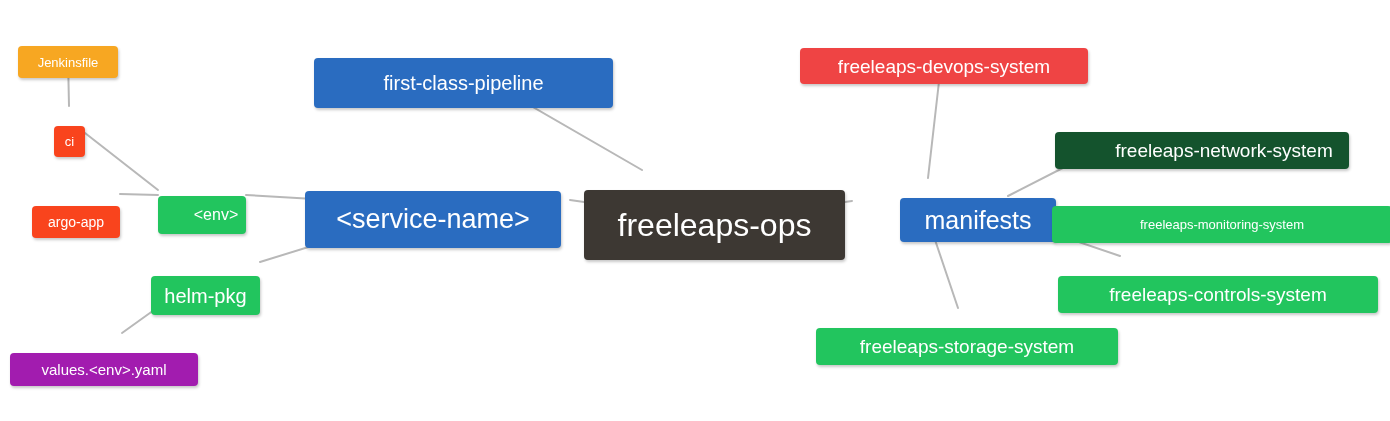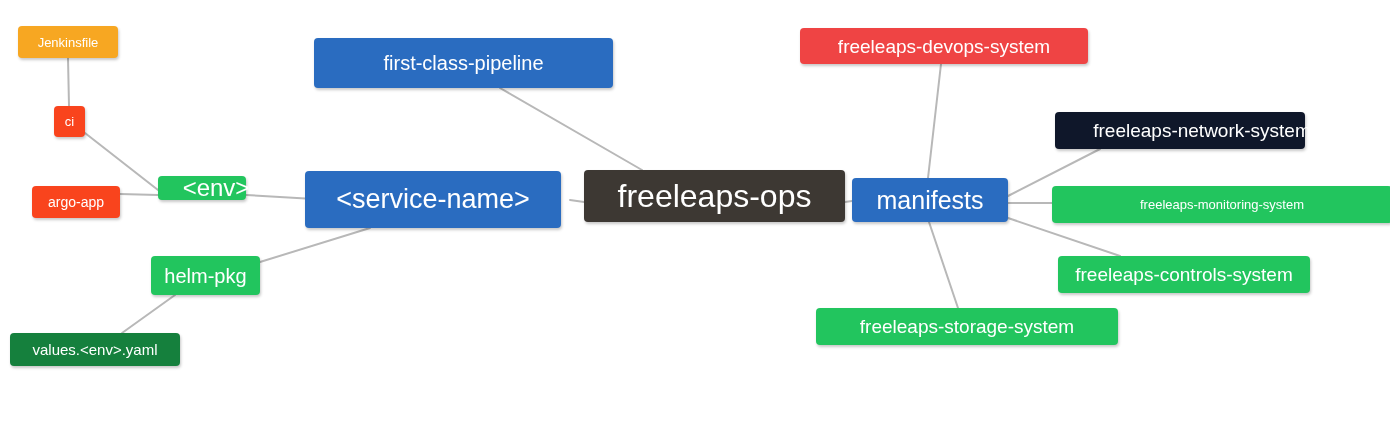--- a/index.html
+++ b/index.html
@@ -14,20 +14,21 @@
   .node{
     position:absolute;
     display:flex;align-items:center;justify-content:center;
     color:#ffffff;
     border-radius:4px;
     box-sizing:border-box;
     white-space:nowrap;
     box-shadow:1px 2px 3px rgba(0,0,0,0.22);
     line-height:1;
     letter-spacing:0px;
+    margin-top:20px;
   }
 </style>
 </head>
 <body>
 
 <div id="canvas">
   <svg id="edges" viewBox="0 0 1390 421" xmlns="http://www.w3.org/2000/svg">
       <line x1="68" y1="58" x2="69" y2="106" stroke="#b8b8b8" stroke-width="2" stroke-linecap="round"></line>
       <line x1="85" y1="133" x2="158" y2="190" stroke="#b8b8b8" stroke-width="2" stroke-linecap="round"></line>
       <line x1="120" y1="194" x2="158" y2="195" stroke="#b8b8b8" stroke-width="2" stroke-linecap="round"></line>
@@ -46,50 +47,50 @@
   <div id="node-layer">
       <div class="node" style="left: 18px; top: 26px; width: 100px; height: 32px; background: rgb(247, 167, 34); font-size: 13px;">
         <span>Jenkinsfile</span>
       </div>
       <div class="node" style="left: 54px; top: 106px; width: 31px; height: 31px; background: rgb(249, 68, 29); font-size: 13px;">
         <span>ci</span>
       </div>
       <div class="node" style="left: 32px; top: 186px; width: 88px; height: 32px; background: rgb(249, 68, 29); font-size: 14px;">
         <span>argo-app</span>
       </div>
-      <div class="node" style="left: 158px; top: 176px; width: 88px; height: 24px; background: rgb(34, 197, 94); font-size: 24px; padding-left: 28px;">
+      <div class="node" style="left: 158px; top: 176px; width: 88px; height: 38px; background: rgb(34, 197, 94); font-size: 16px; padding-left: 28px;">
         <span>&lt;env&gt;</span>
       </div>
       <div class="node" style="left: 151px; top: 256px; width: 109px; height: 39px; background: rgb(34, 197, 94); font-size: 20px;">
         <span>helm-pkg</span>
       </div>
-      <div class="node" style="left: 10px; top: 333px; width: 170px; height: 33px; background: #15803d; font-size: 15px;">
+      <div class="node" style="left: 10px; top: 333px; width: 188px; height: 33px; background: #a21caf; font-size: 15px;">
         <span>values.&lt;env&gt;.yaml</span>
       </div>
       <div class="node" style="left: 305px; top: 171px; width: 256px; height: 57px; background: rgb(42, 108, 192); font-size: 27px;">
         <span>&lt;service-name&gt;</span>
       </div>
       <div class="node" style="left: 314px; top: 38px; width: 299px; height: 50px; background: rgb(42, 108, 192); font-size: 20px;">
         <span>first-class-pipeline</span>
       </div>
-      <div class="node" style="left: 584px; top: 170px; width: 261px; height: 52px; background: rgb(61, 56, 51); font-size: 32px; text-align: right;">
+      <div class="node" style="left: 584px; top: 170px; width: 261px; height: 70px; background: rgb(61, 56, 51); font-size: 32px; text-align: right;">
         <span>freeleaps-ops</span>
       </div>
-      <div class="node" style="left: 852px; top: 178px; width: 156px; height: 44px; background: rgb(42, 108, 192); font-size: 25px;">
+      <div class="node" style="left: 900px; top: 178px; width: 156px; height: 44px; background: rgb(42, 108, 192); font-size: 25px;">
         <span>manifests</span>
       </div>
       <div class="node" style="left: 800px; top: 28px; width: 288px; height: 36px; background: #ef4444; font-size: 19px;">
         <span>freeleaps-devops-system</span>
       </div>
-      <div class="node" style="left: 1055px; top: 112px; width: 250px; height: 37px; background: #0f172a; font-size: 19px; padding-left: 44px;">
+      <div class="node" style="left: 1055px; top: 112px; width: 294px; height: 37px; background: #14532d; font-size: 19px; padding-left: 44px;">
         <span>freeleaps-network-system</span>
       </div>
       <div class="node" style="left: 1052px; top: 186px; width: 340px; height: 37px; background: rgb(34, 197, 94); font-size: 13px;">
         <span>freeleaps-monitoring-system</span>
       </div>
-      <div class="node" style="left: 1058px; top: 256px; width: 252px; height: 37px; background: rgb(34, 197, 94); font-size: 19px;">
+      <div class="node" style="left: 1058px; top: 256px; width: 320px; height: 37px; background: rgb(34, 197, 94); font-size: 19px;">
         <span>freeleaps-controls-system</span>
       </div>
       <div class="node" style="left: 816px; top: 308px; width: 302px; height: 37px; background: rgb(34, 197, 94); font-size: 19px;">
         <span>freeleaps-storage-system</span>
       </div>
     </div>
 </div>
 
 </body></html>

